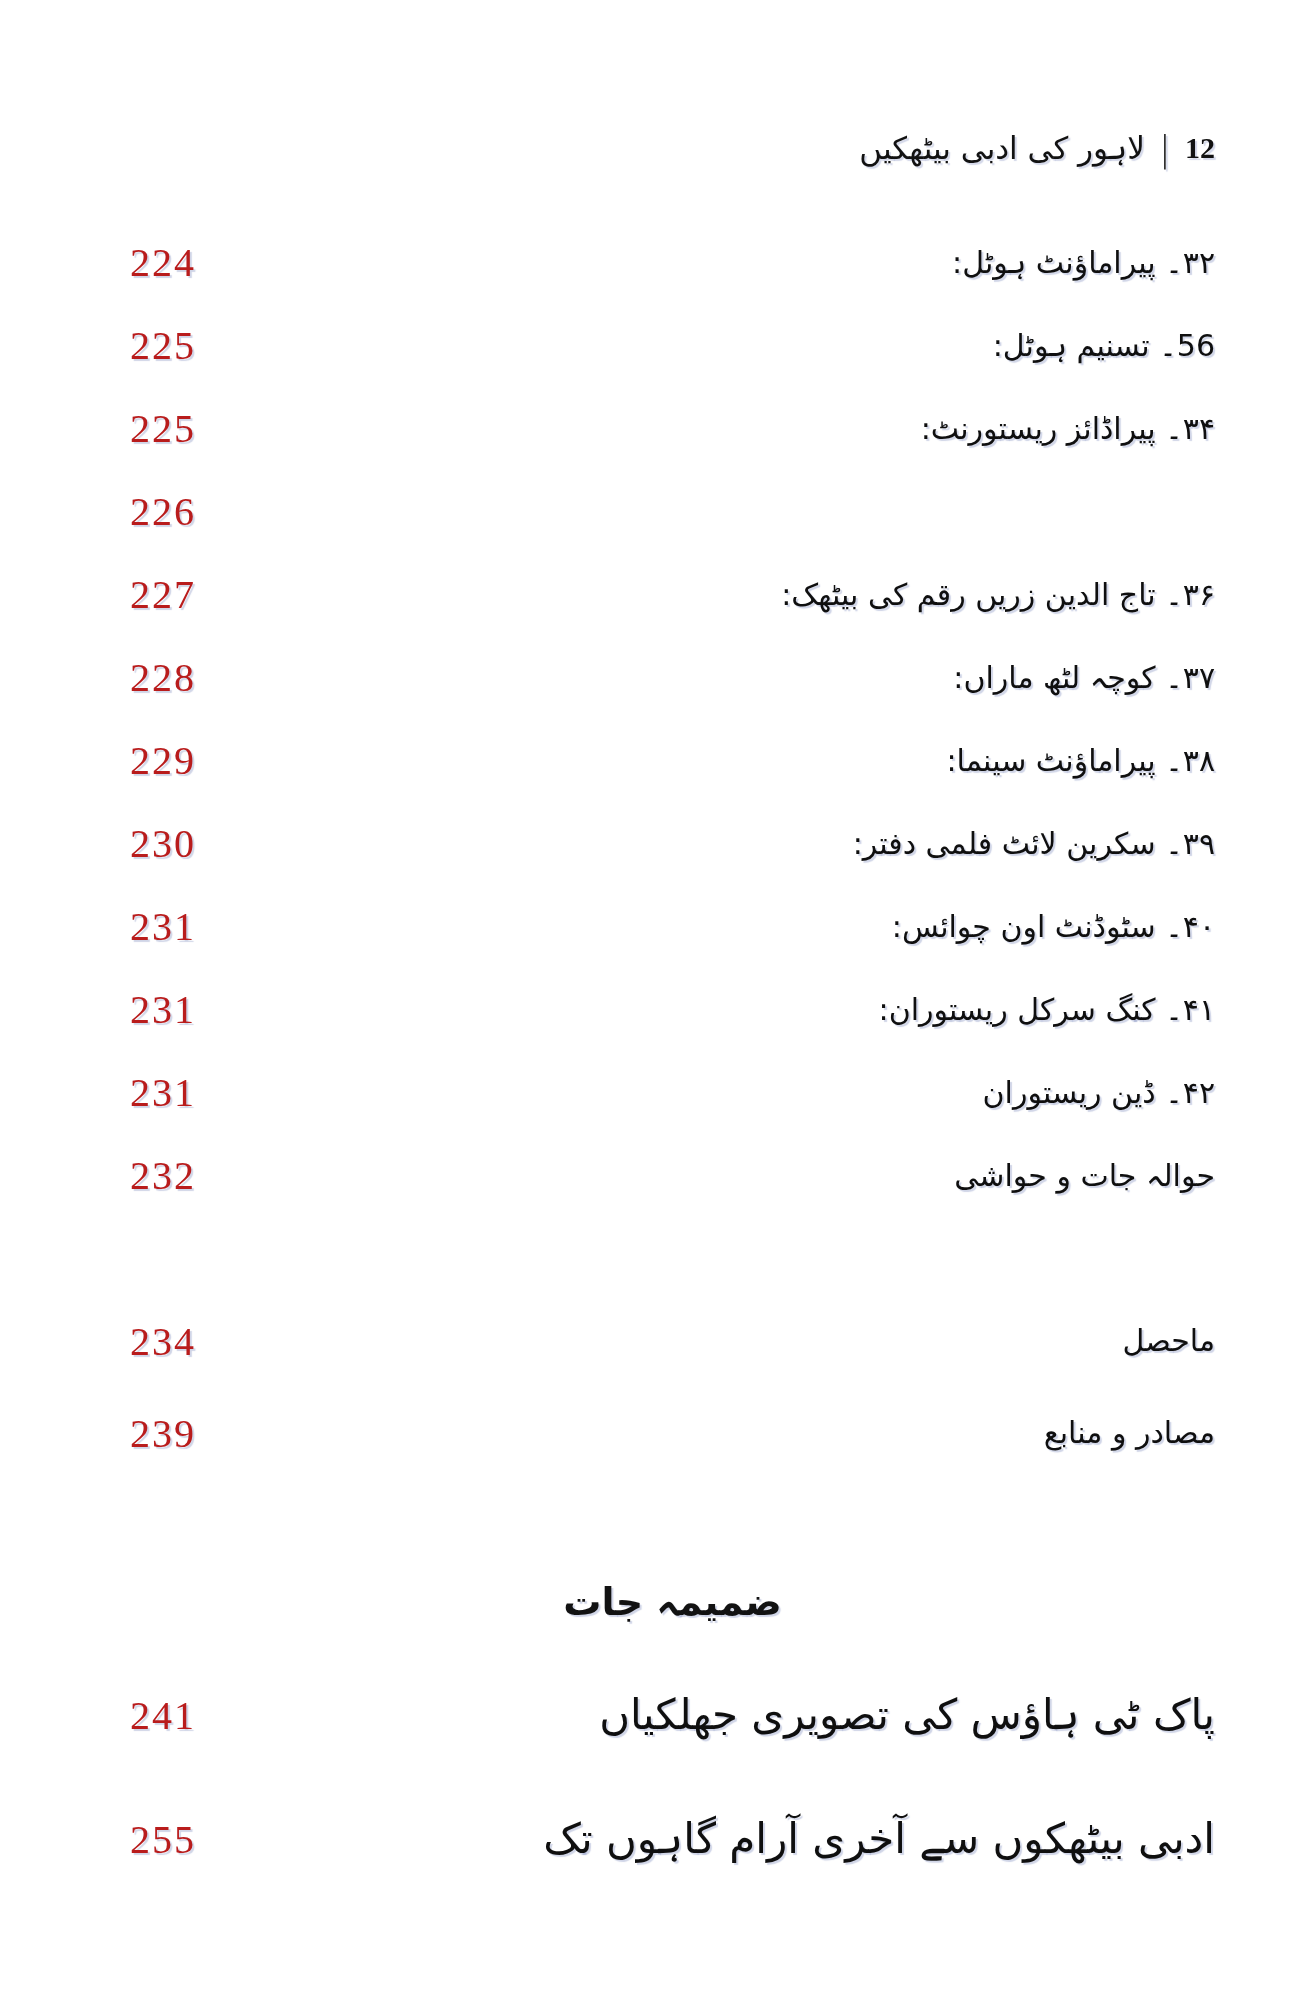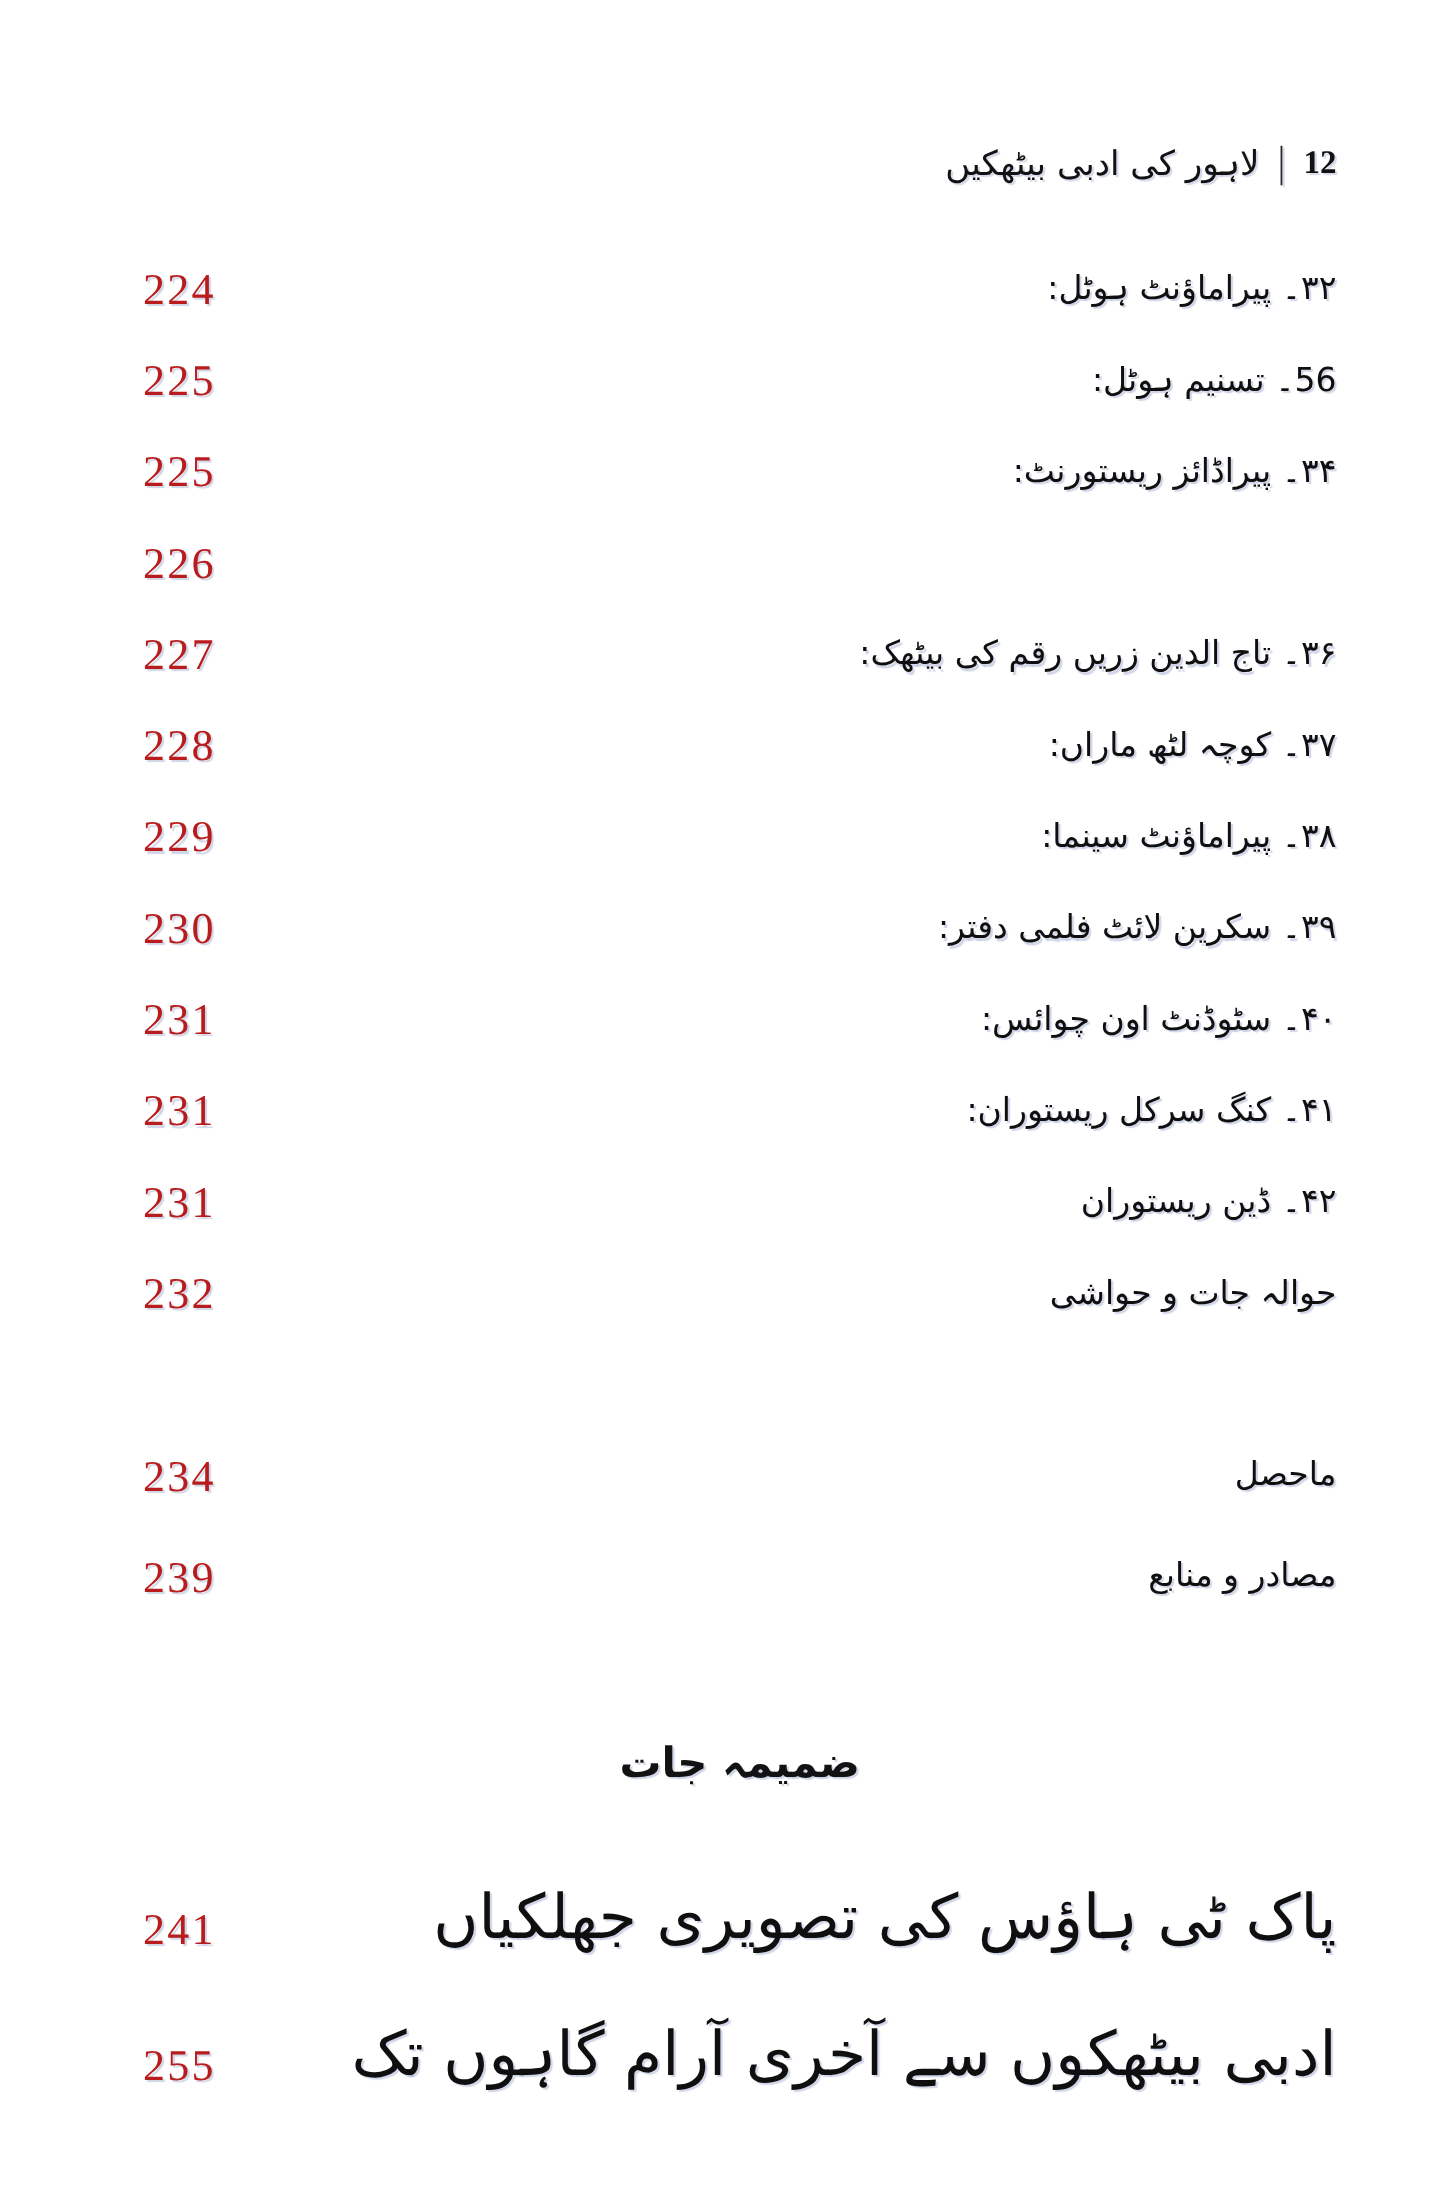--- a/index.html
+++ b/index.html
@@ -72,22 +72,22 @@
     display: flex;
     align-items: center;
     justify-content: center;
     font-size: 38px;
     font-weight: bold;
     direction: rtl;
     text-shadow: 2px 2px 1px rgba(100,115,175,0.30);
   }
 
   .toc-appendix { margin-top: 12px; }
-  .toc-appendix .row { height: 124px; align-items: flex-end; }
-  .toc-appendix .urdu { font-size: 56px; }
+  .toc-appendix .row { height: 124px; }
+  .toc-appendix .urdu { font-size: 42px; }
 </style>
 </head>
 <body>
 
 <div class="page">
 
   <header class="page-header">
     <div class="hdr-line">
       <span class="hdr-num">12</span>
       <span class="hdr-sep">|</span>

